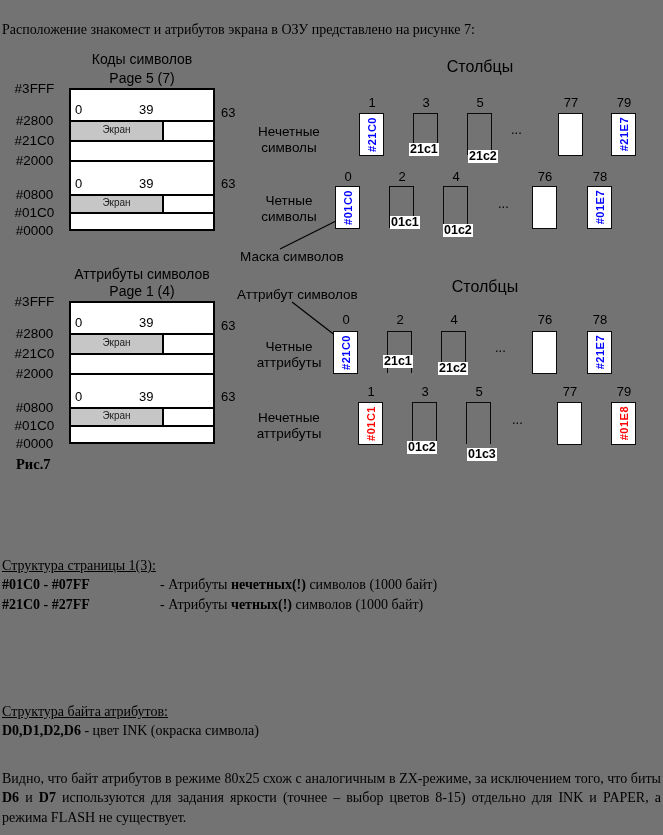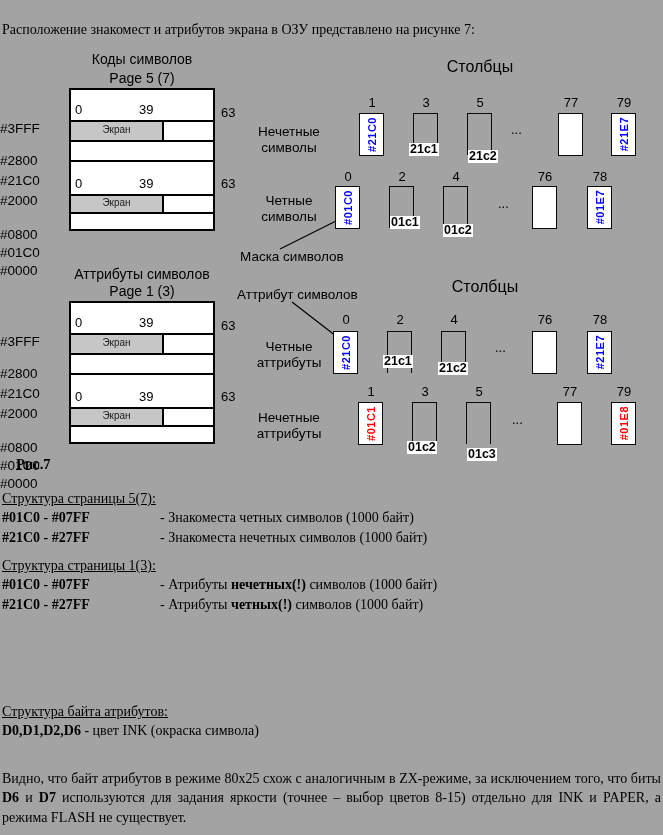--- a/index.html
+++ b/index.html
@@ -1,30 +1,30 @@
 <!DOCTYPE html>
 <html><head>
 <meta charset="utf-8">
 <style>
   html,body{margin:0;padding:0;background:#fff;}
-  .page{position:relative;width:663px;height:835px;background:#a3a3a3;color:#000;
+  .page{position:relative;width:663px;height:835px;background:#737373;color:#000;
         font-family:"Liberation Serif",serif;overflow:hidden;}
 
   
   .mm-title{position:absolute;text-align:center;font-size:14px;line-height:17px;
             font-family:"Liberation Sans",sans-serif;}
   .mm-box{position:absolute;width:142px;height:139px;border:2px solid #000;background:#fff;}
   .mm-line{position:absolute;left:0;right:0;height:2px;background:#000;}
   .mm-band{position:absolute;left:0;width:91px;background:#c6c6c6;}
   .mm-screen{position:absolute;left:0;width:91px;text-align:center;font-size:10px;
              font-family:"Liberation Sans",sans-serif;color:#1a1a1a;}
   .mm-div{position:absolute;left:91px;width:2px;background:#000;}
   .mm-num{position:absolute;font-size:13px;line-height:14px;font-family:"Liberation Sans",sans-serif;}
-  .addr{position:absolute;left:0;width:57px;text-align:left;font-size:13.5px;line-height:15px;
-        font-family:"Liberation Sans",sans-serif;margin-top:40px;}
+  .addr{position:absolute;left:6px;width:57px;text-align:center;font-size:13.5px;line-height:15px;
+        font-family:"Liberation Sans",sans-serif;}
   .s63{position:absolute;left:221px;font-size:13px;font-family:"Liberation Sans",sans-serif;}
 
   
   .colhead{position:absolute;width:110px;text-align:center;font-size:16px;
            font-family:"Liberation Sans",sans-serif;}
   .colnum{position:absolute;width:28px;text-align:center;font-size:13px;
           font-family:"Liberation Sans",sans-serif;}
   .cbox{position:absolute;width:23px;height:41px;border:1.5px solid #0a0a0a;background:#fff;
         display:flex;align-items:center;justify-content:center;}
   .cbox.open{border-bottom:none;background:transparent;}
@@ -151,21 +151,21 @@
         <div class="cbox" style="left:587px;top:186px">
           <span class="vtext blue">#01E7</span>
         </div>
       </div>
 
       <div class="plab" style="left:240px;top:249px">Маска символов</div>
     </div>
 
     <div>
       <div class="mm-title" style="left:59px;top:266px;width:166px">Аттрибуты символов</div>
-      <div class="mm-title" style="left:69px;top:283px;width:146px">Page 1 (3)</div>
+      <div class="mm-title" style="left:69px;top:283px;width:146px">Page 1 (4)</div>
 
       <div class="addr" style="top:294px">#3FFF</div>
       <div class="addr" style="top:326px">#2800</div>
       <div class="addr" style="top:346px">#21C0</div>
       <div class="addr" style="top:366px">#2000</div>
       <div class="addr" style="top:400px">#0800</div>
       <div class="addr" style="top:418px">#01C0</div>
       <div class="addr" style="top:436px">#0000</div>
 
       <div class="mm-box" style="left:69px;top:301px">
@@ -242,29 +242,20 @@
         <div class="cbox" style="left:557px;top:402px"></div>
         <div class="cbox" style="left:611px;top:402px">
           <span class="vtext red">#01E8</span>
         </div>
       </div>
     </div>
 
     <div class="figcap">Рис.7</div>
   </div>
 
-  <div class="sec" style="top:489px">
-    <div class="hd">Структура страницы 5(7):</div>
-    <div>
-      <span class="hexcol">#01C0 - #07FF</span><span>- Знакоместа четных символов (1000 байт)</span>
-    </div>
-    <div>
-      <span class="hexcol">#21C0 - #27FF</span><span>- Знакоместа нечетных символов (1000 байт)</span>
-    </div>
-  </div>
 
   <div class="sec" style="top:556px">
     <div class="hd">Структура страницы 1(3):</div>
     <div>
       <span class="hexcol">#01C0 - #07FF</span><span><span>- Атрибуты </span><span class="bu">нечетных(!)</span><span> символов (1000 байт)</span></span>
     </div>
     <div>
       <span class="hexcol">#21C0 - #27FF</span><span><span>- Атрибуты </span><span class="bu">четных(!)</span><span> символов (1000 байт)</span></span>
     </div>
   </div>

